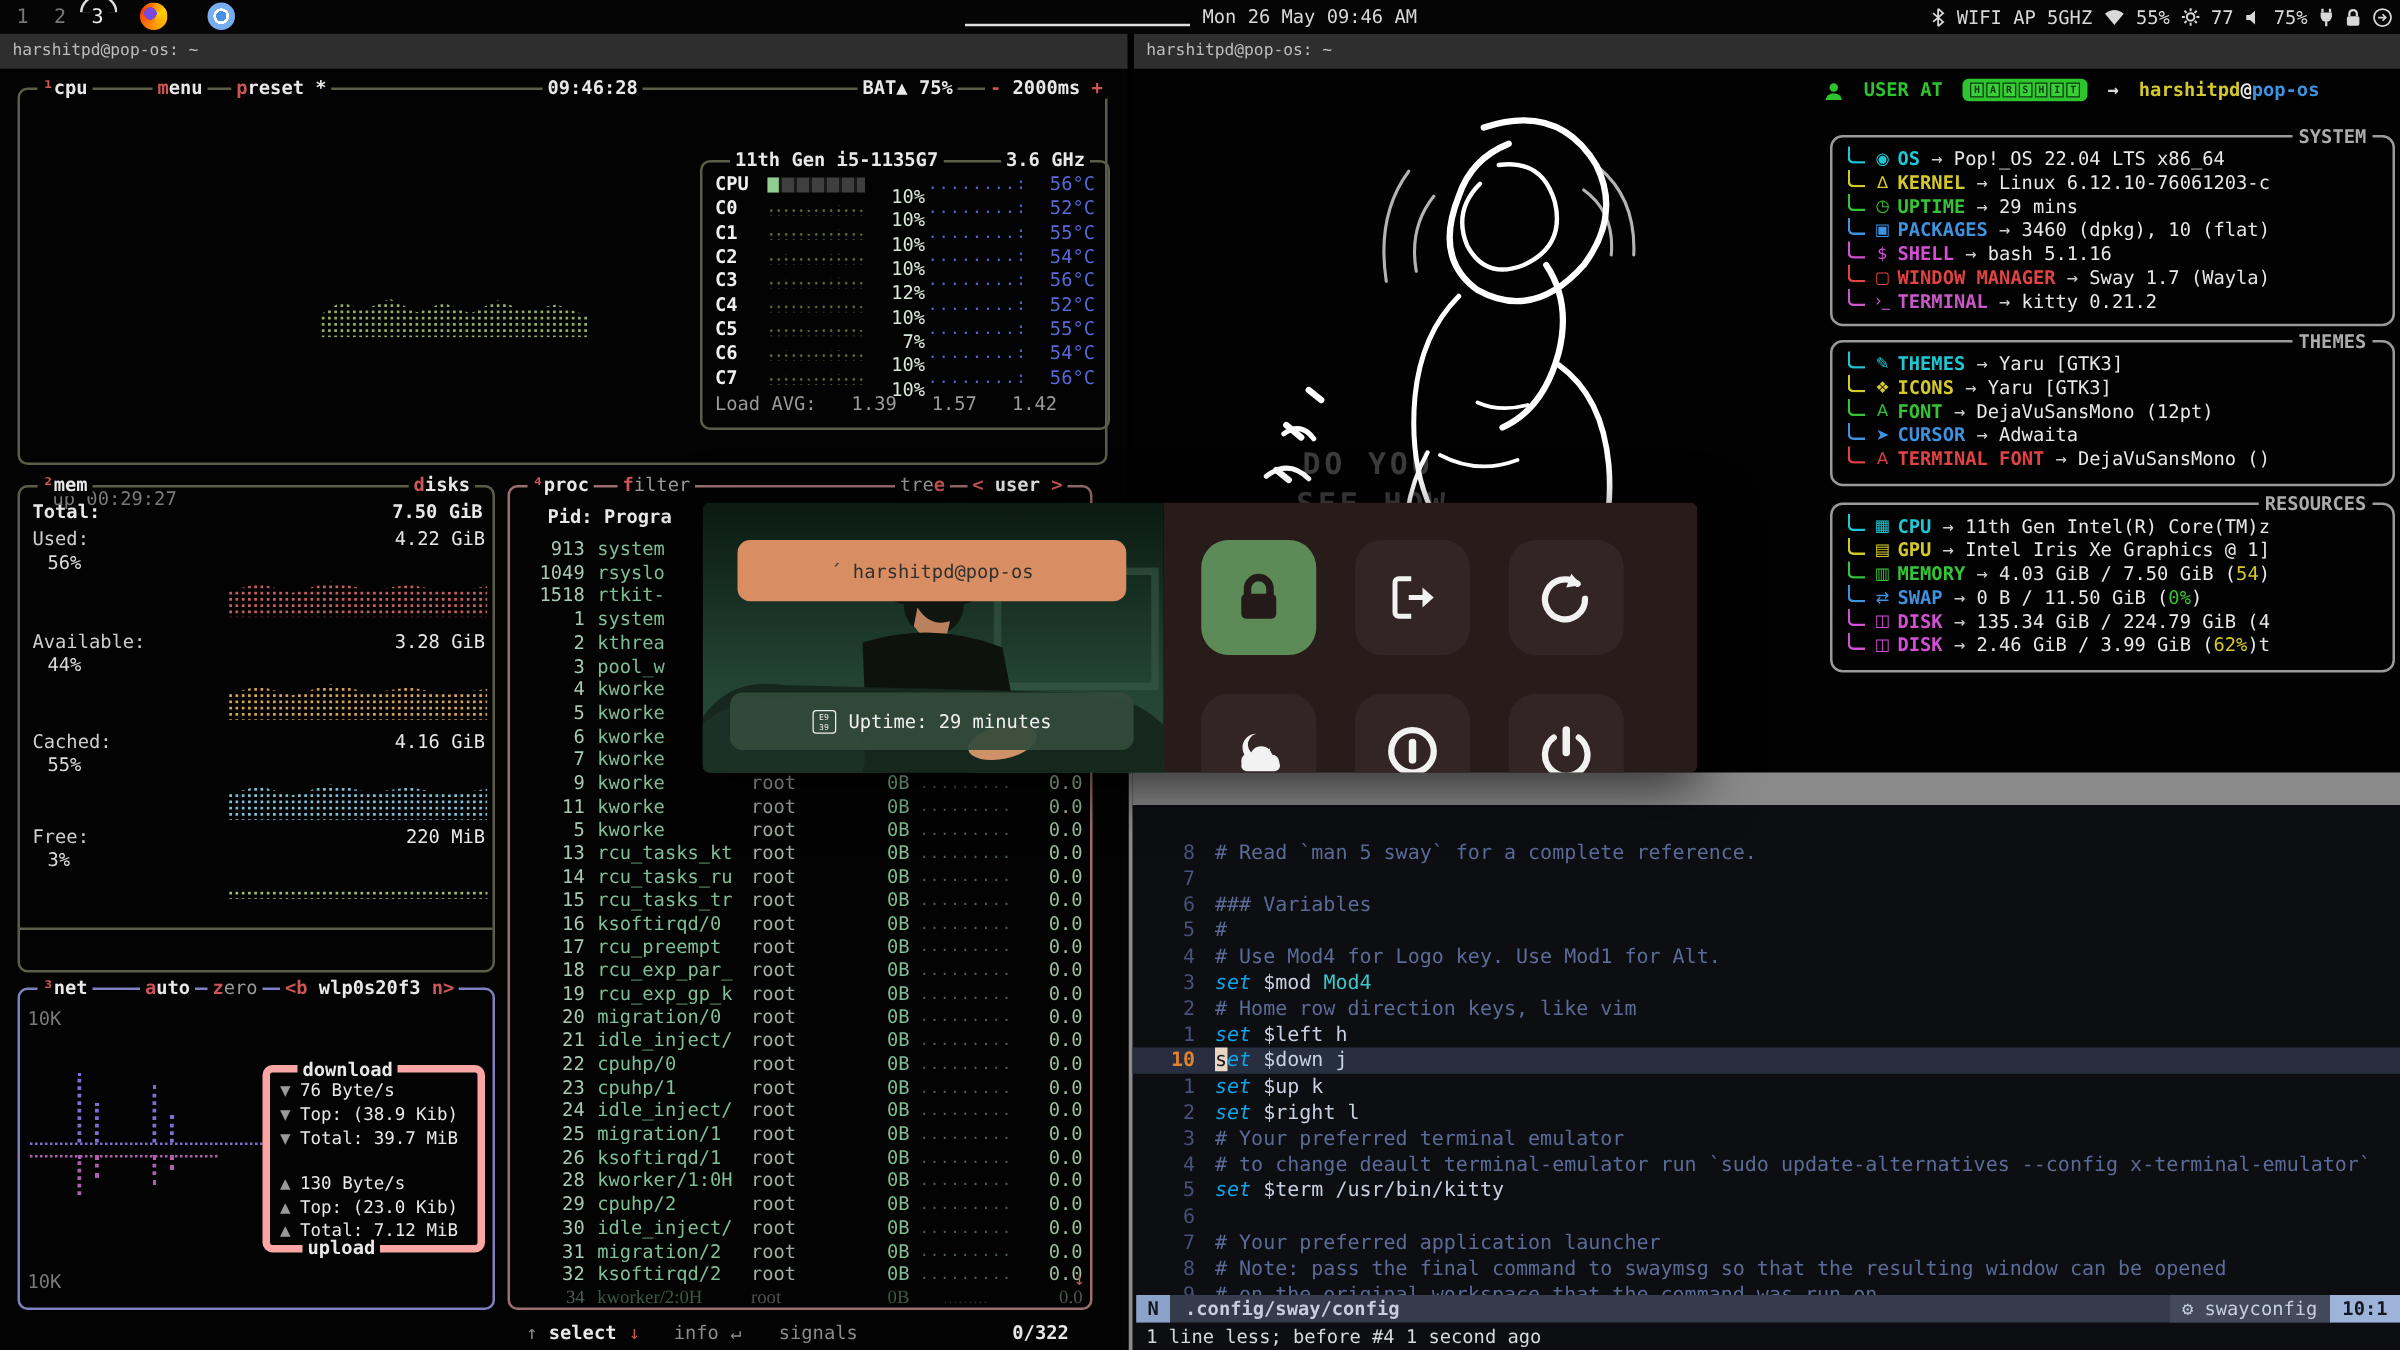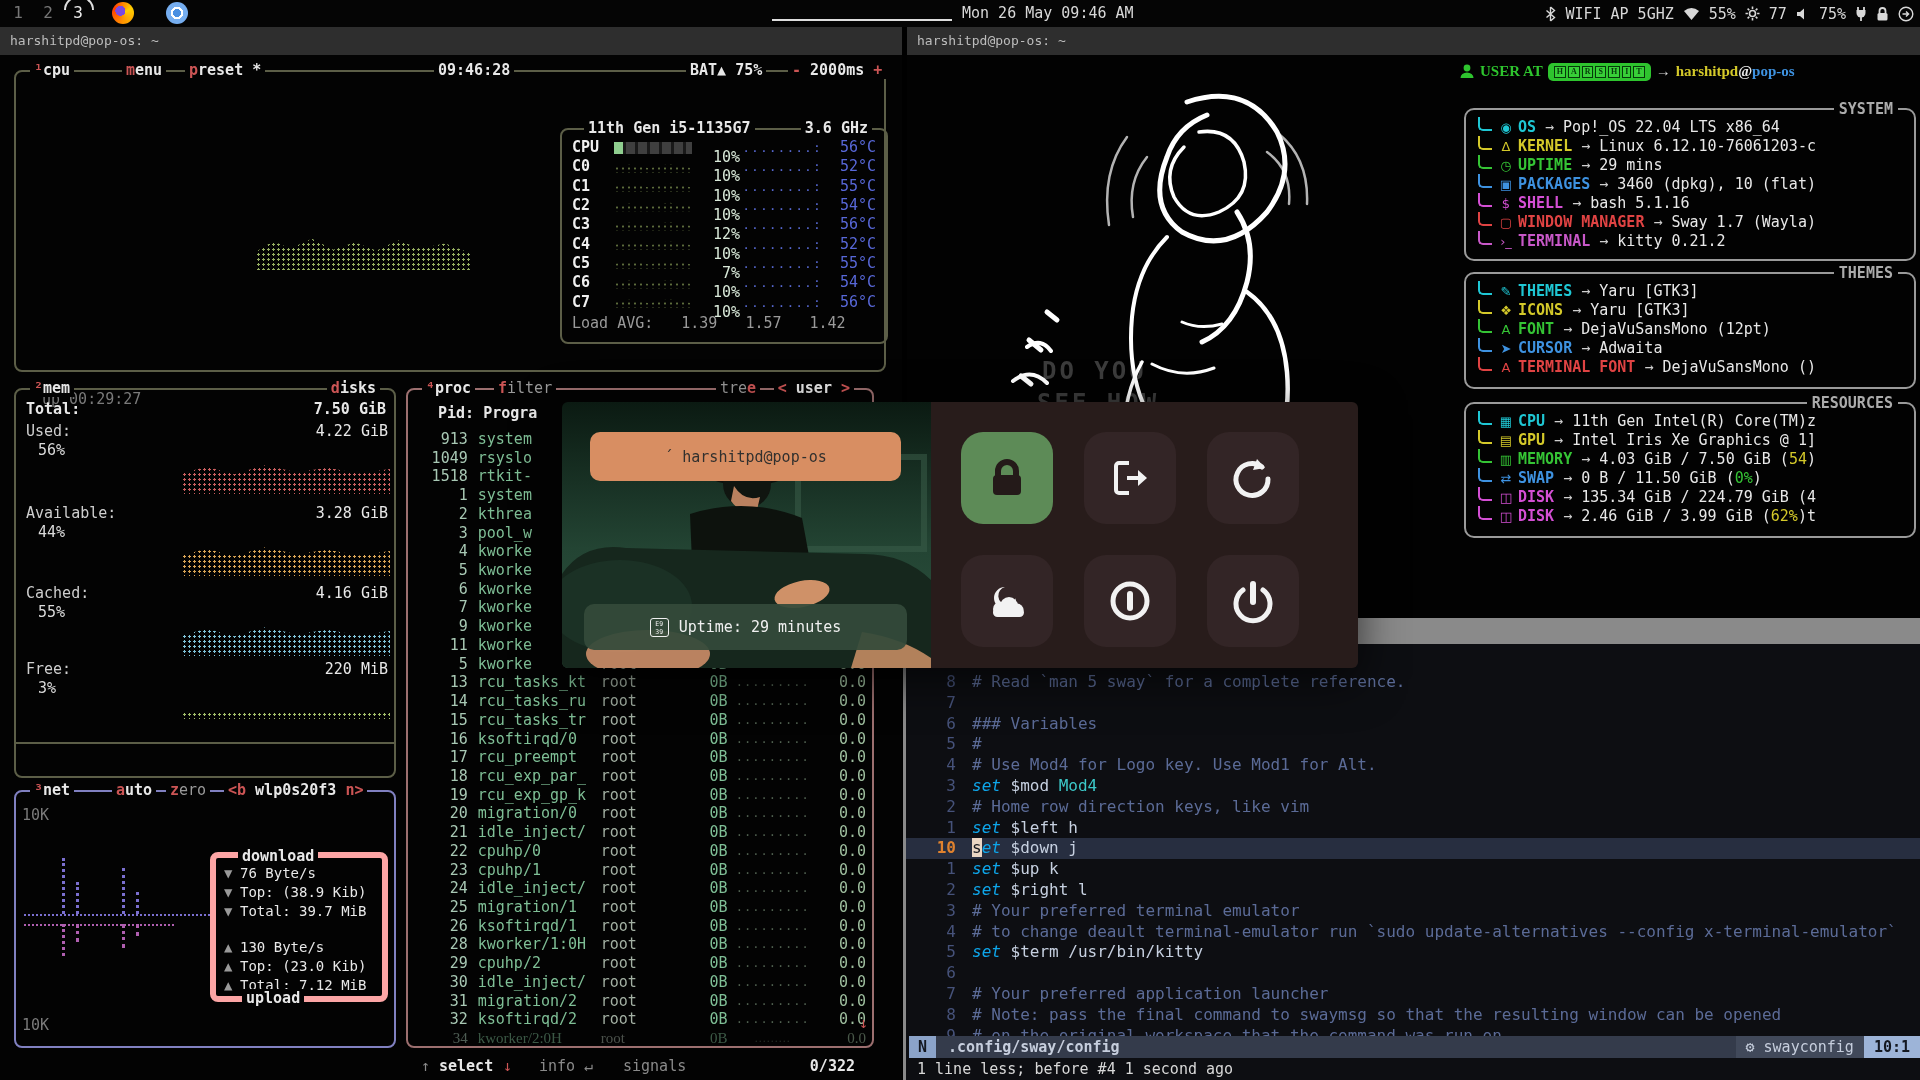--- a/index.html
+++ b/index.html
@@ -85,21 +85,21 @@
   .prow .pdot{width:94px;text-align:center;color:#4f5f4f;font-size:12px;letter-spacing:1px;}
   .prow .pcpu{width:50px;text-align:right;color:#9fbf9f;}
   .prow.dim{opacity:.45;font-family:Liberation Serif, serif;}
   #procfoot{position:absolute;left:0;right:0;bottom:-11px;}
   #procfoot span{background:#030303;padding:0 3px;}
   #proc-scroll{position:absolute;right:4px;bottom:14px;color:var(--red);}
   
   #rterm{position:absolute;left:907px;top:27px;width:1013px;height:591px;background:#020202;overflow:hidden;}
   #arttext1,#arttext2{position:absolute;color:#3c3c3c;font-weight:bold;font-size:24px;letter-spacing:3px;}
   #artsvg{position:absolute;left:30px;top:35px;}
-  #userline{position:absolute;left:552px;top:36px;display:flex;align-items:flex-start;gap:5px;font-size:15px;font-weight:bold;white-space:nowrap;font-family:Liberation Serif, serif;}
+  #userline{position:absolute;left:552px;top:36px;display:flex;align-items:flex-end;gap:16px;font-size:15px;font-weight:bold;white-space:nowrap;}
   #userline .ulabel{color:#2ec42e;}
   #badge{display:inline-flex;gap:2px;background:#2ec42e;border-radius:5px;padding:3px 6px;}
   #badge i{font-style:normal;font-size:8px;line-height:10px;font-weight:bold;color:#06380a;border:1px solid #06380a;padding:0 2px;background:#38cf38;}
   #userline .arr{color:#d8d8d8;}
   #userline .uname{color:#d4c92a;} #userline .uat{color:#e8e8e8;} #userline .uhost{color:#3e92e0;}
   .fetchbox{position:absolute;left:557px;width:452px;border:2px solid #9a9a9a;border-radius:10px;padding:8px 0 0 10px;}
   .fetchbox .ftitle{position:absolute;top:-10px;right:16px;background:#020202;padding:0 5px;color:#ababab;font-weight:bold;font-size:15px;}
   .frow{display:flex;height:19px;line-height:19px;align-items:center;white-space:nowrap;font-size:15px;}
   .frow .tree{width:14px;height:14px;border-left:2px solid currentColor;border-bottom:2px solid currentColor;border-bottom-left-radius:5px;margin:-8px 2px 0 2px;}
   .frow .fic{width:24px;text-align:center;font-family:"DejaVu Sans",sans-serif;font-size:13px;}
@@ -121,21 +121,21 @@
   .vline.cur{background:#272e40;}
   .vline.cur .ln{color:#e0822e;font-weight:bold;}
   .vline.cur .codewrap::first-letter{background:#ead6c3;color:#15181f;font-style:normal;}
   #vstatus{position:absolute;left:3px;right:0;bottom:22px;height:22px;background:#343b4b;display:flex;align-items:center;font-size:15px;}
   #vstatus .mode{background:#8ba3c9;color:#141821;font-weight:bold;padding:0 9px;height:22px;line-height:22px;}
   #vstatus .file{color:#c6cedd;padding-left:12px;flex:1;font-weight:bold;}
   #vstatus .sess{background:#41495a;color:#c6cedd;padding:0 10px;height:22px;line-height:22px;}
   #vstatus .pos{background:#9db4d8;color:#141821;font-weight:bold;padding:0 10px;height:22px;line-height:22px;}
   #vmsg{position:absolute;left:3px;bottom:0;height:22px;line-height:22px;color:#d8d8d8;font-size:15px;padding-left:8px;}
   
-  #overlay{position:absolute;left:562px;top:402px;width:796px;height:266px;display:flex;box-shadow:0 12px 46px rgba(0,0,0,.65);border-radius:6px;overflow:hidden;}
+  #overlay{position:absolute;left:562px;top:402px;width:796px;height:216px;display:flex;box-shadow:0 12px 46px rgba(0,0,0,.65);border-radius:6px;overflow:hidden;}
   #oimg{width:369px;position:relative;flex:none;}
   #obanner{position:absolute;left:28px;right:30px;top:30px;height:49px;background:#d88e62;border-radius:10px;display:flex;align-items:center;justify-content:center;color:#31302e;font-size:15px;}
   #ouptime{position:absolute;left:22px;right:24px;bottom:18px;height:46px;background:rgba(52,74,58,.93);border-radius:10px;display:flex;align-items:center;justify-content:center;gap:10px;color:#f0f0f0;font-size:15px;}
   #ubox{width:19px;height:19px;border:1.5px solid #f0f0f0;border-radius:3px;font-size:6.5px;line-height:8px;text-align:center;padding-top:1px;}
   #obtns{flex:1;background:#281c1b;display:grid;grid-template-columns:repeat(3,92px);grid-template-rows:repeat(2,92px);gap:31px;padding:30px 0 0 30px;}
   .obtn{width:92px;height:92px;border-radius:22px;background:#332526;display:flex;align-items:center;justify-content:center;border:none;cursor:pointer;}
   .obtn.lock{background:#5d8b57;}
 </style>
 </head>
 <body>

